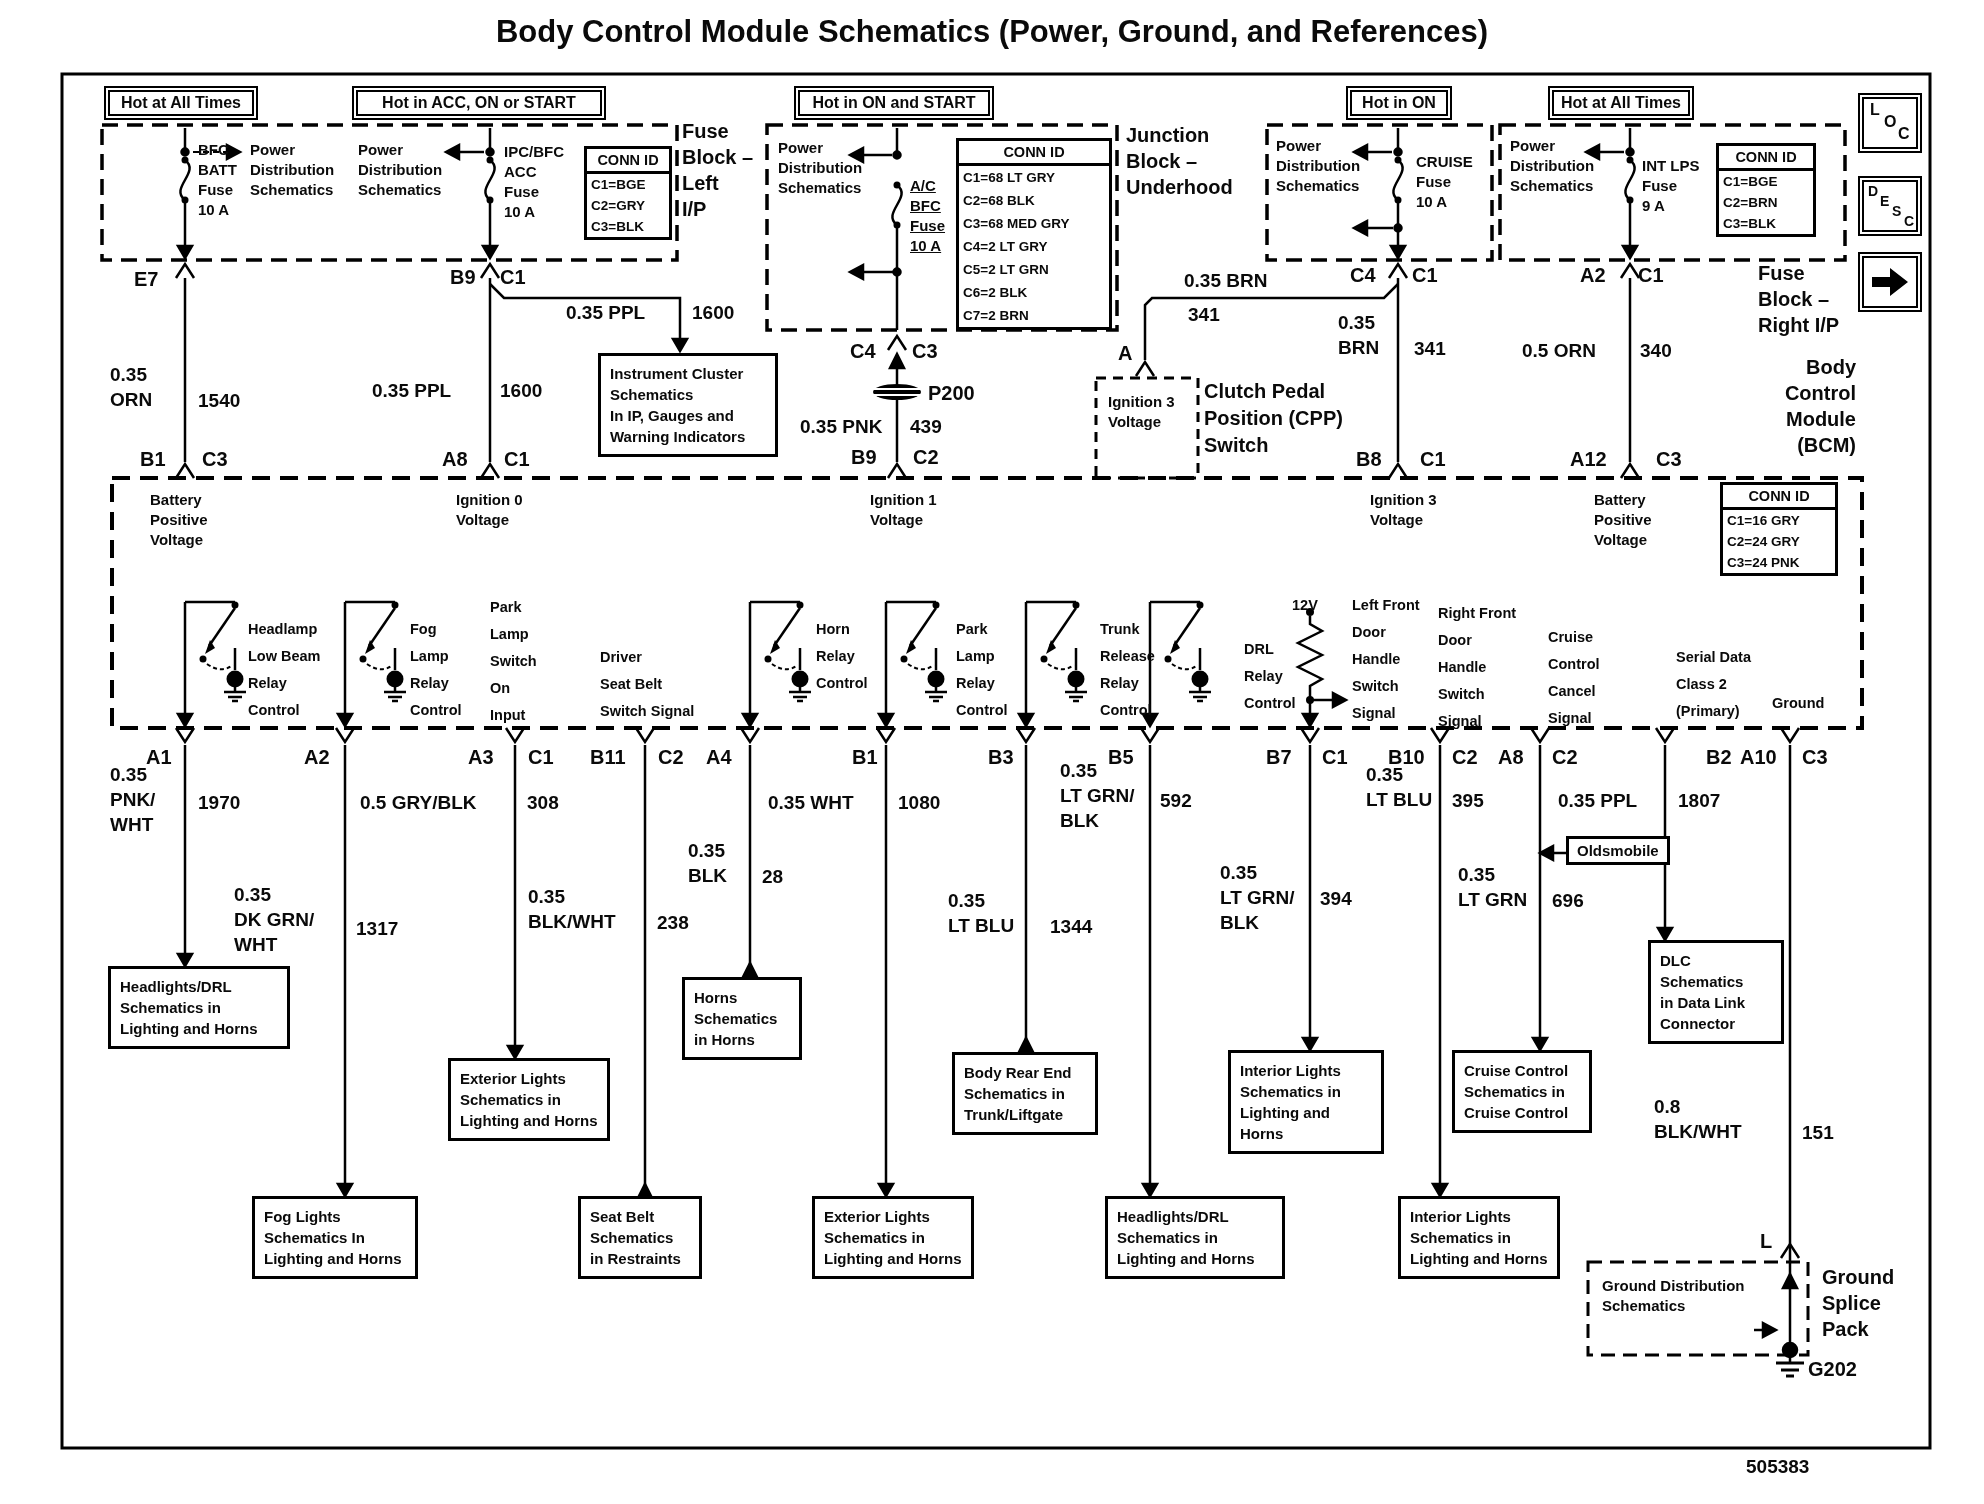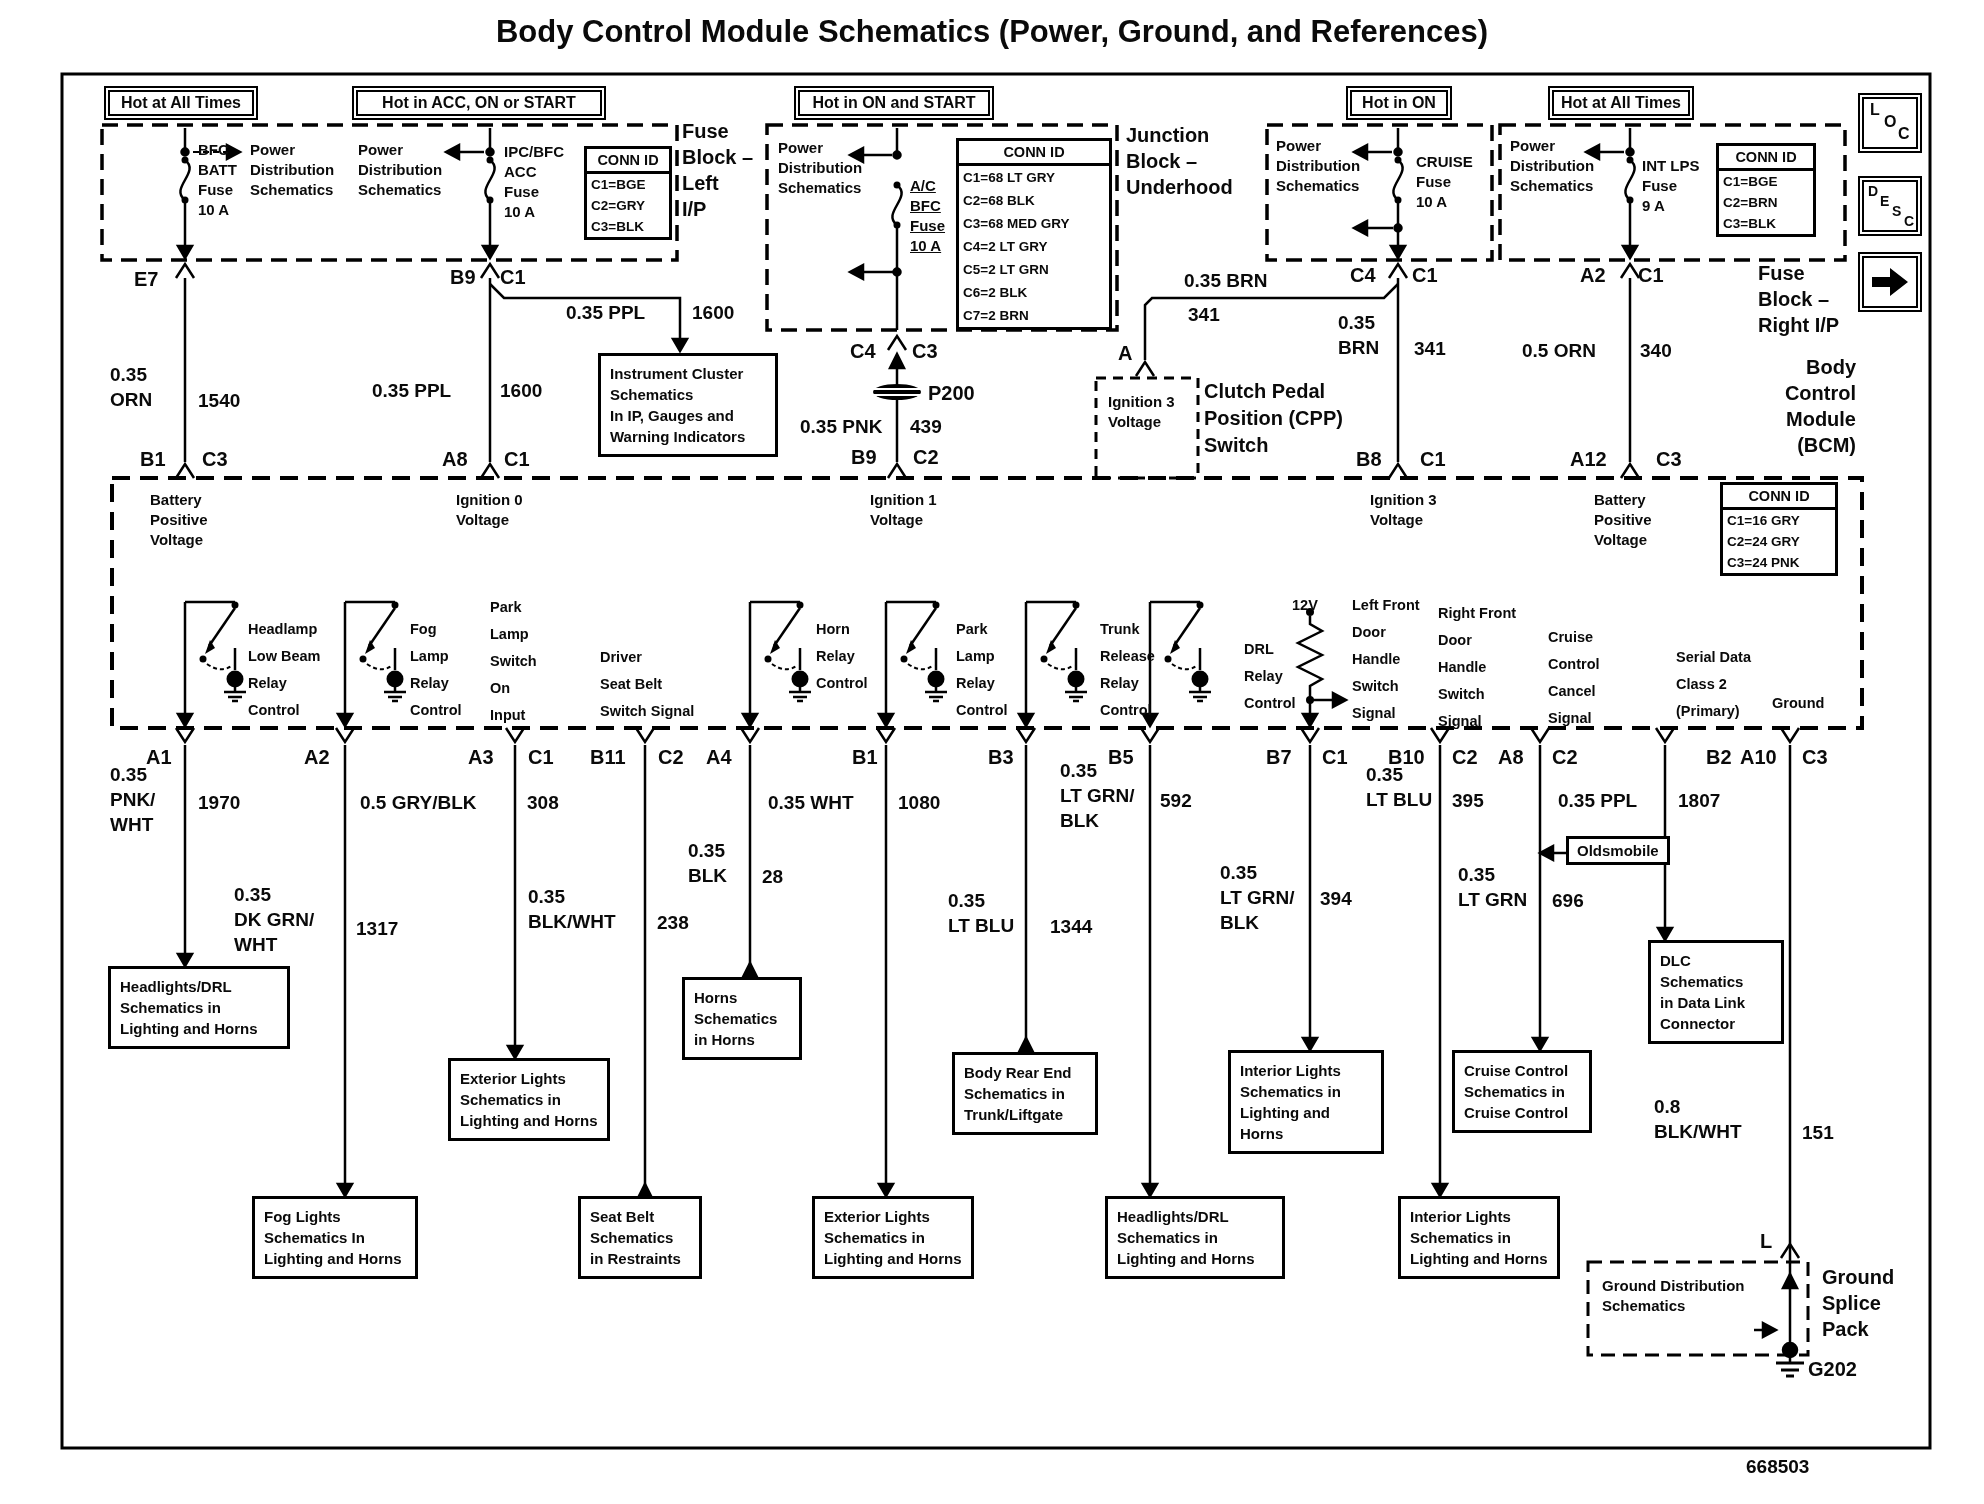--- a/index.html
+++ b/index.html
@@ -234,21 +234,21 @@
         <use href="#tr" transform="translate(1776,1330)"></use>
       <circle cx="1790" cy="1350" r="7"></circle>
       <line x1="1790" y1="1357" x2="1790" y2="1363"></line>
       <line x1="1776" y1="1363" x2="1804" y2="1363" stroke-width="3"></line>
       <line x1="1781" y1="1370" x2="1799" y2="1370" stroke-width="3"></line>
       <line x1="1786" y1="1376" x2="1794" y2="1376" stroke-width="3"></line>
     </g>
   </svg>
 
   <div class="lbl s27 ctr" style="left:0;top:16px;width:1984px;">Body Control Module Schematics (Power, Ground, and References)</div>
-  <div class="lbl s19" style="left:1746px;top:1454px;">668503</div>
+  <div class="lbl s19" style="left:1746px;top:1454px;">505383</div>
 
   <div class="banner" style="left:108px;top:90px;width:146px;">Hot at All Times</div>
   <div class="banner" style="left:356px;top:90px;width:246px;">Hot in ACC, ON or START</div>
   <div class="banner" style="left:798px;top:90px;width:192px;">Hot in ON and START</div>
   <div class="banner" style="left:1350px;top:90px;width:98px;">Hot in ON</div>
   <div class="banner" style="left:1552px;top:90px;width:138px;">Hot at All Times</div>
 
   <div class="navbox" style="left:1862px;top:97px;">
     <span style="left:6px;top:2px;">L</span>
     <span style="left:20px;top:14px;">O</span>

